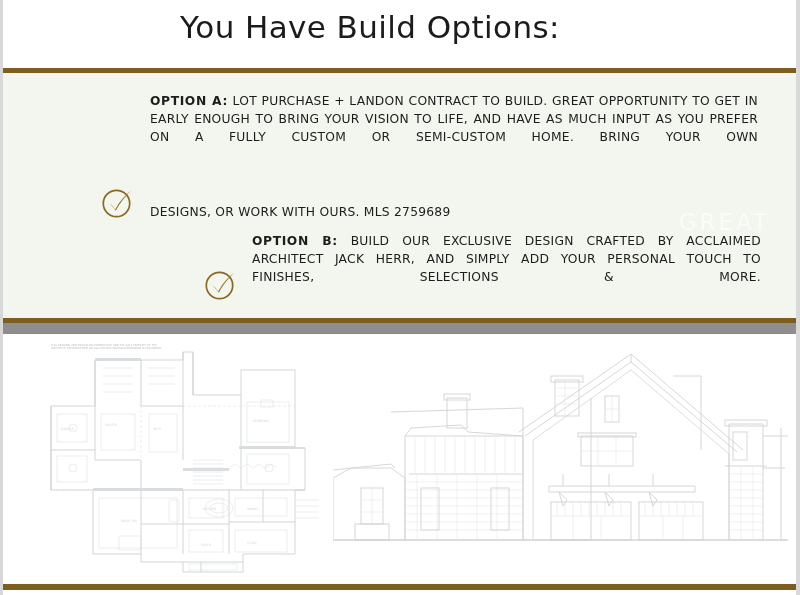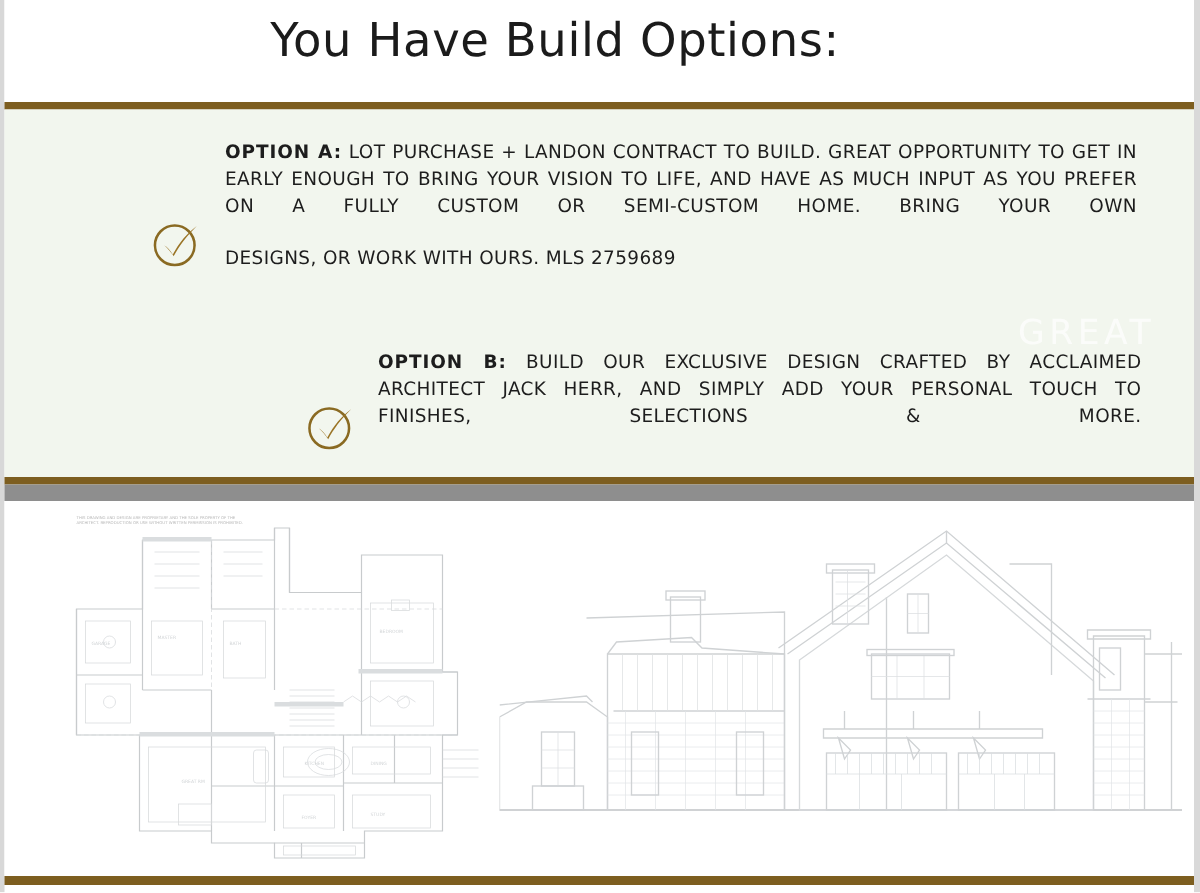--- a/index.html
+++ b/index.html
@@ -126,20 +126,21 @@
     text-align: justify;
   }
   .justify-block::after {
     content: "";
     display: inline-block;
     width: 100%;
   }
   .last-line {
     text-align: left;
     display: block;
+    margin-top: 40px;
   }
 
   
   .drawings {
     position: absolute;
     left: 3px; top: 334px;
     width: 793px; height: 250px;
     background: #ffffff;
     overflow: hidden;
   }

